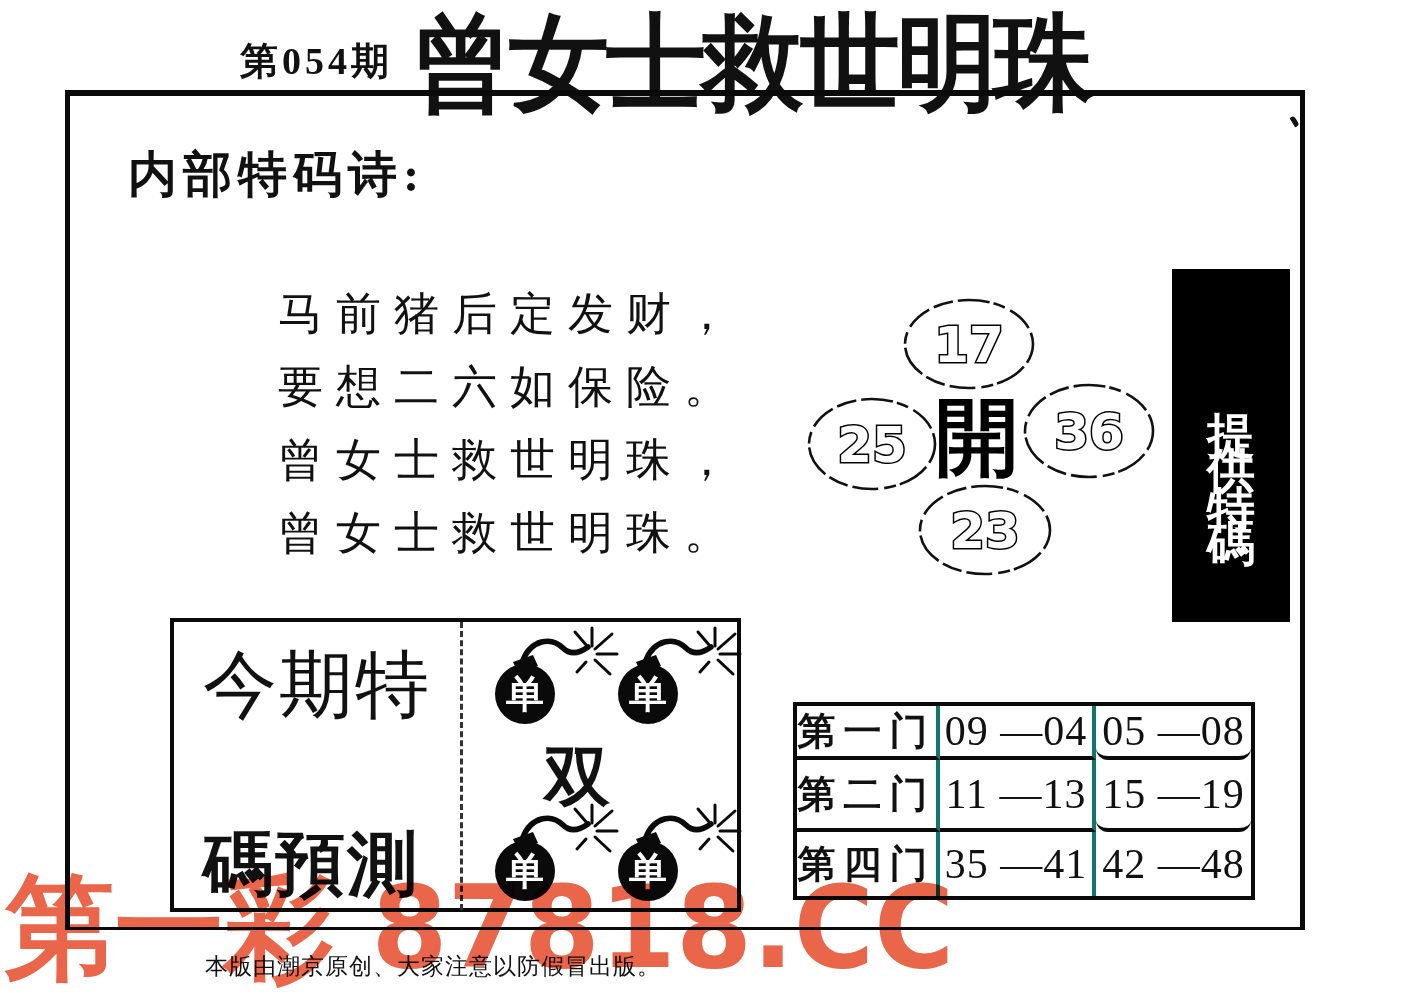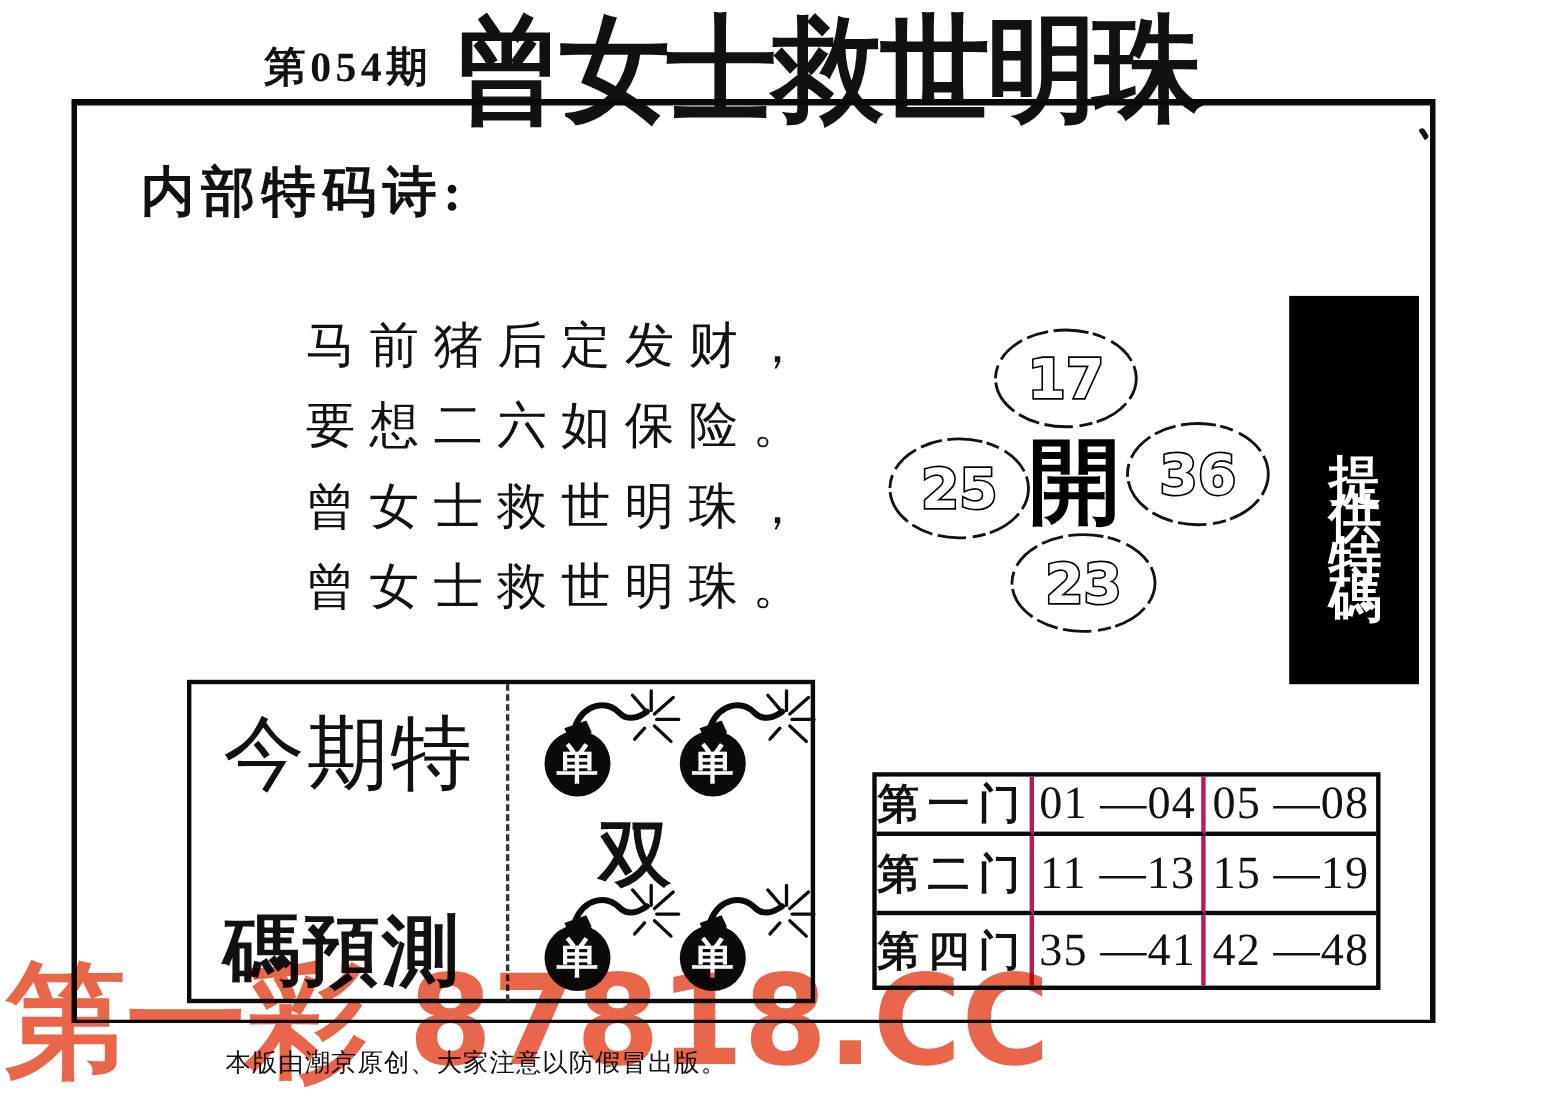--- a/index.html
+++ b/index.html
@@ -40,23 +40,23 @@
   .pred-title-bottom{left:203px;top:818px;font-size:70px;font-weight:bold;letter-spacing:2px;}
   .even-label{left:544px;top:732px;font-size:66px;font-weight:bold;}
   .bomb{width:130px;height:105px;}
   .bomb1{left:491px;top:622px;} .bomb2{left:614px;top:622px;}
   .bomb3{left:491px;top:799px;} .bomb4{left:614px;top:799px;}
 
   
   .gate-table{left:793px;top:702px;width:462px;height:198px;box-sizing:border-box;
               border:4px solid #0a0a0a;display:grid;
               grid-template-columns:143px 156px 1fr;grid-template-rows:54px 72px 1fr;}
-  .gate-cell{border-right:4px solid #be185d;border-bottom:4px solid #0a0a0a;
+  .gate-cell{border-right:4px solid #0f766e;border-bottom:4px solid #0a0a0a;
              display:flex;align-items:center;justify-content:center;}
-  .gate-cell.last-col{border-right:none;} .gate-cell.last-row{border-bottom:none;}
+  .gate-cell.last-col{border-right:none;border-radius:12px;} .gate-cell.last-row{border-bottom:none;}
   .gate-label{font-size:38px;font-weight:bold;letter-spacing:8px;}
   .gate-range{font-size:42px;letter-spacing:1px;}
 
   
   .watermark{left:5px;top:852px;font-size:114px;font-weight:900;white-space:nowrap;
              font-family:"DejaVu Sans","Liberation Sans",sans-serif;
              letter-spacing:0;transform:scaleX(0.96);transform-origin:left;
              mix-blend-mode:multiply;z-index:10;}
   .footer-note{left:205px;top:951px;font-size:23px;letter-spacing:1px;z-index:5;}
 
@@ -161,21 +161,21 @@
       <line x1="95" y1="40" x2="86" y2="50"></line>
   </g>
   <text x="34" y="85" font-size="38" font-weight="bold" fill="#fff" text-anchor="middle">单</text>
 </svg>
 
 <div class="abs gate-table">
   <div class="gate-cell">
       <span class="gate-label">第一门</span>
     </div>
   <div class="gate-cell">
-      <span class="gate-range">01 —04</span>
+      <span class="gate-range">09 —04</span>
     </div>
   <div class="gate-cell last-col">
       <span class="gate-range">05 —08</span>
     </div>
 
   <div class="gate-cell">
       <span class="gate-label">第二门</span>
     </div>
   <div class="gate-cell">
       <span class="gate-range">11 —13</span>

